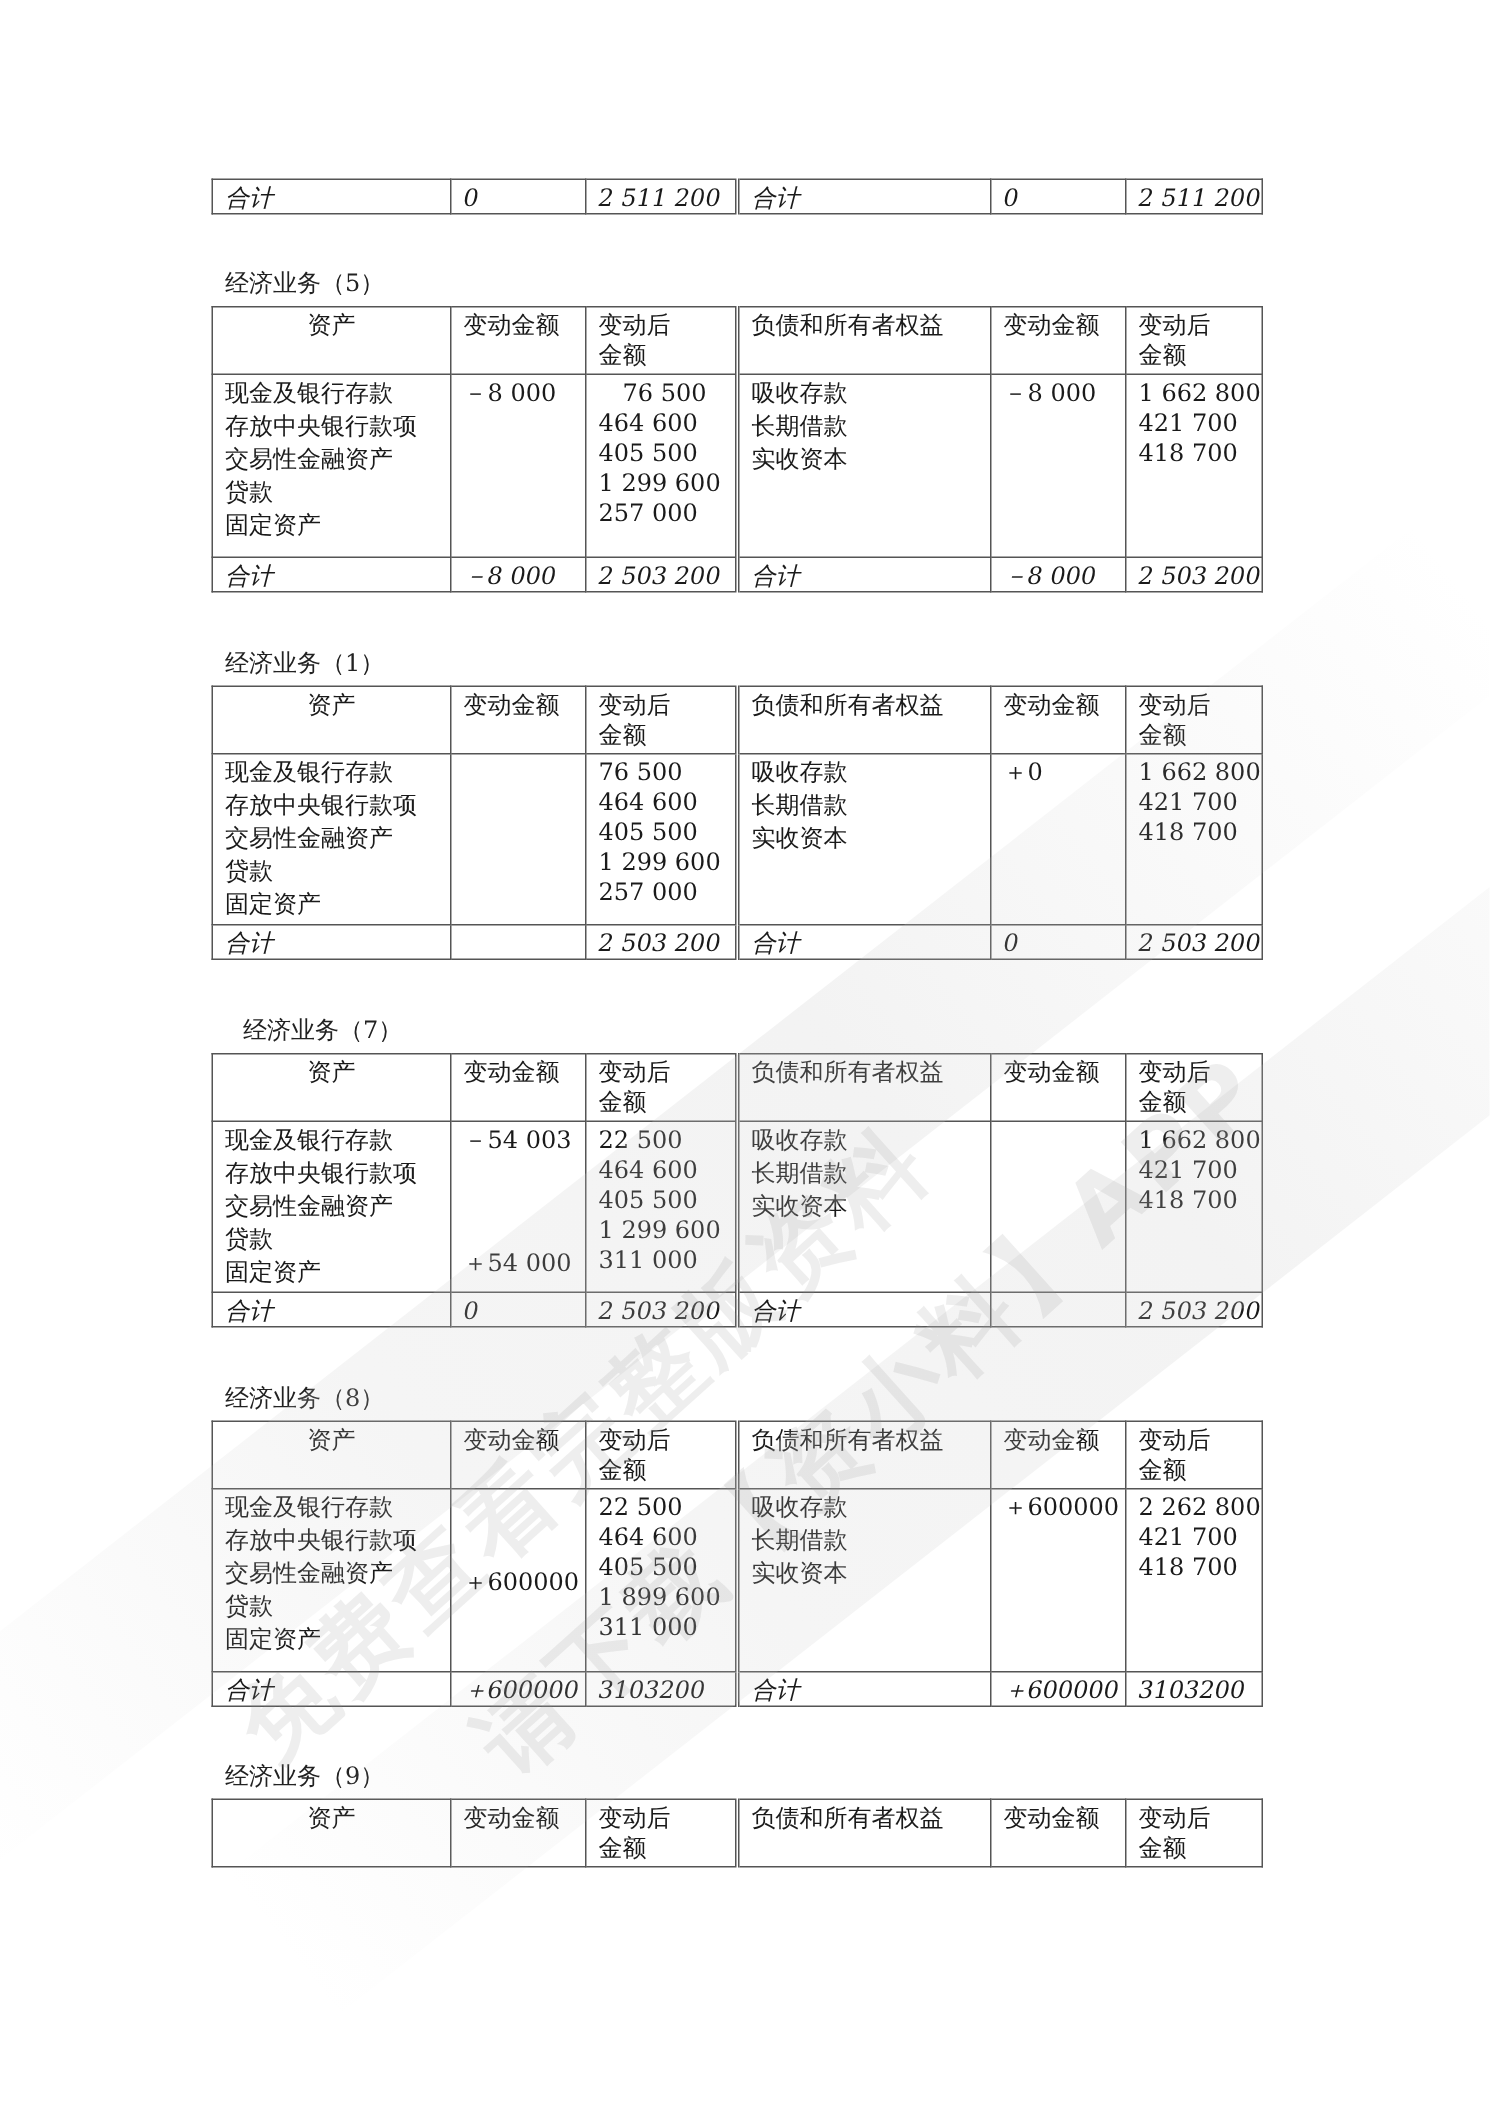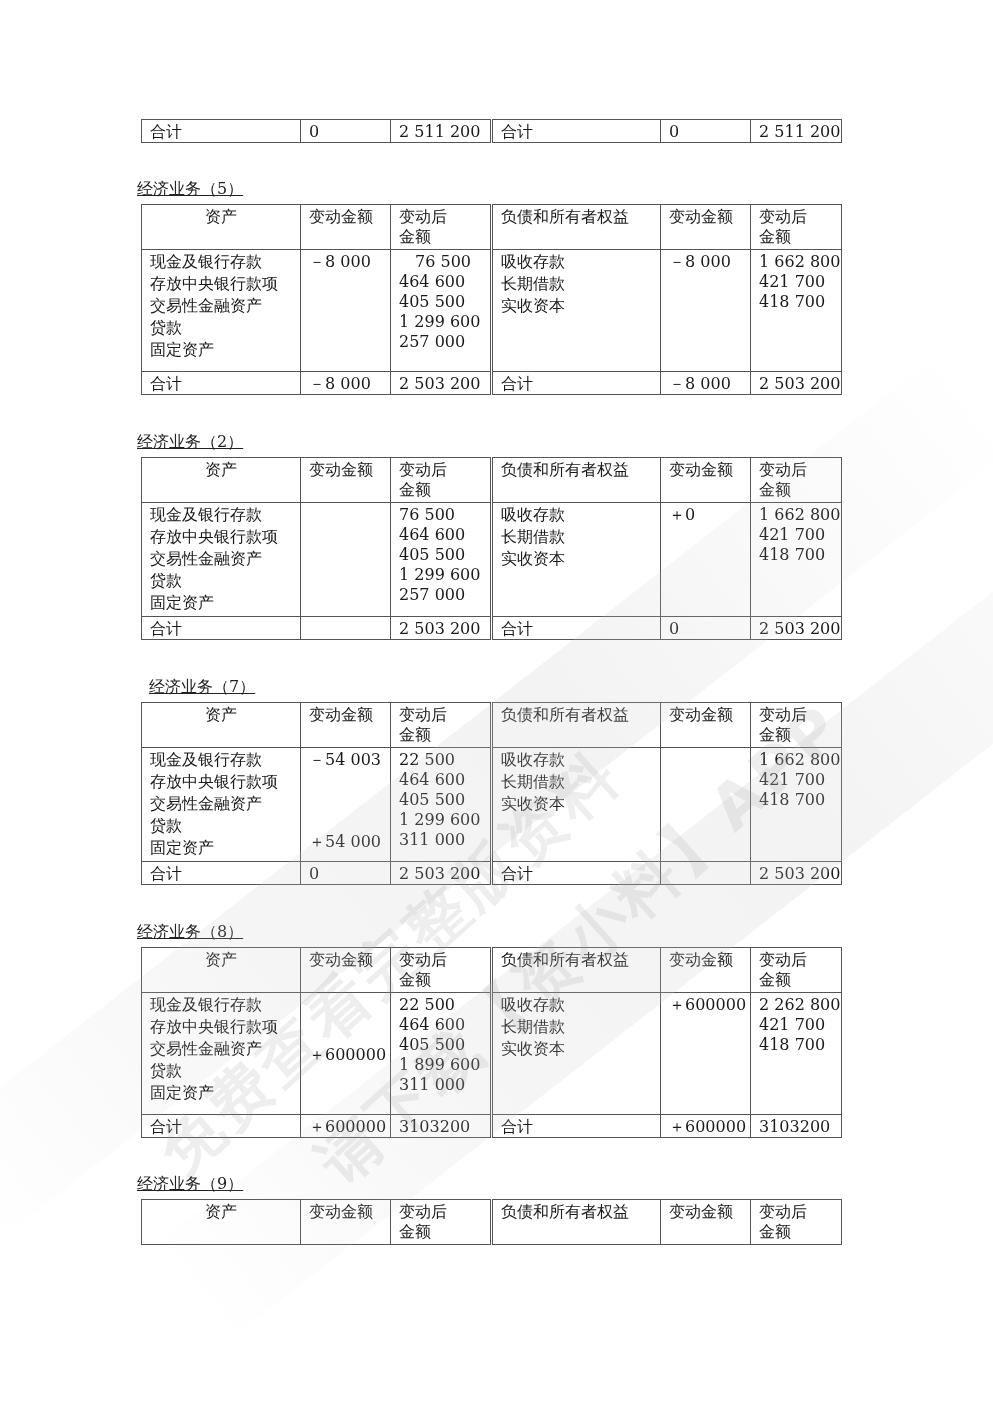--- a/index.html
+++ b/index.html
@@ -41,25 +41,24 @@
       font-family: "DejaVu Sans", sans-serif;
       font-weight: bold;
       font-size: 62px;
       color: rgba(150,150,150,0.16);
       white-space: nowrap;
       transform-origin: 0 0;
       letter-spacing: 4px;
     }
     .section-title {
       position: absolute;
-      left: 137px;
+      left: 150px;
       font-size: 16px;
       line-height: 20px;
       color: #222;
-      text-decoration: underline;
     }
     table.ledger {
       position: absolute;
       left: 141px;
       width: 700px;
       border-collapse: collapse;
       table-layout: fixed;
       font-size: 16px;
       line-height: 20px;
     }
@@ -75,21 +74,21 @@
     }
     table.ledger col.c1 { width: 159px; }
     table.ledger col.c2 { width: 90px; }
     table.ledger col.c3 { width: 101px; }
     table.ledger col.c4 { width: 169px; }
     table.ledger col.c5 { width: 90px; }
     table.ledger col.c6 { width: 91px; }
     .hdr-center { text-align: center; }
     .line { display: block; height: 20px; }
     .head-row td { height: 42px; }
-    .total-row td { height: 20px; padding-top: 1px; }
+    .total-row td { height: 20px; padding-top: 1px; font-style: italic; }
   </style>
 </head>
 <body>
 
 <div class="page">
 
   <table class="ledger" style="top:119px;">
     <colgroup>
         <col class="c1">
         <col class="c2">
@@ -171,21 +170,21 @@
       <td>合计</td>
       <td>－8 000</td>
       <td class="split">2 503 200</td>
       <td>合计</td>
       <td>－8 000</td>
       <td>2 503 200</td>
     </tr>
   </tbody>
     </table>
 
-  <div class="section-title" style="top:432px;">经济业务（2）</div>
+  <div class="section-title" style="top:432px;">经济业务（1）</div>
   <table class="ledger" style="top:457px;">
     <colgroup>
         <col class="c1">
         <col class="c2">
         <col class="c3">
         <col class="c4">
         <col class="c5">
         <col class="c6">
       </colgroup>
     <tbody>

